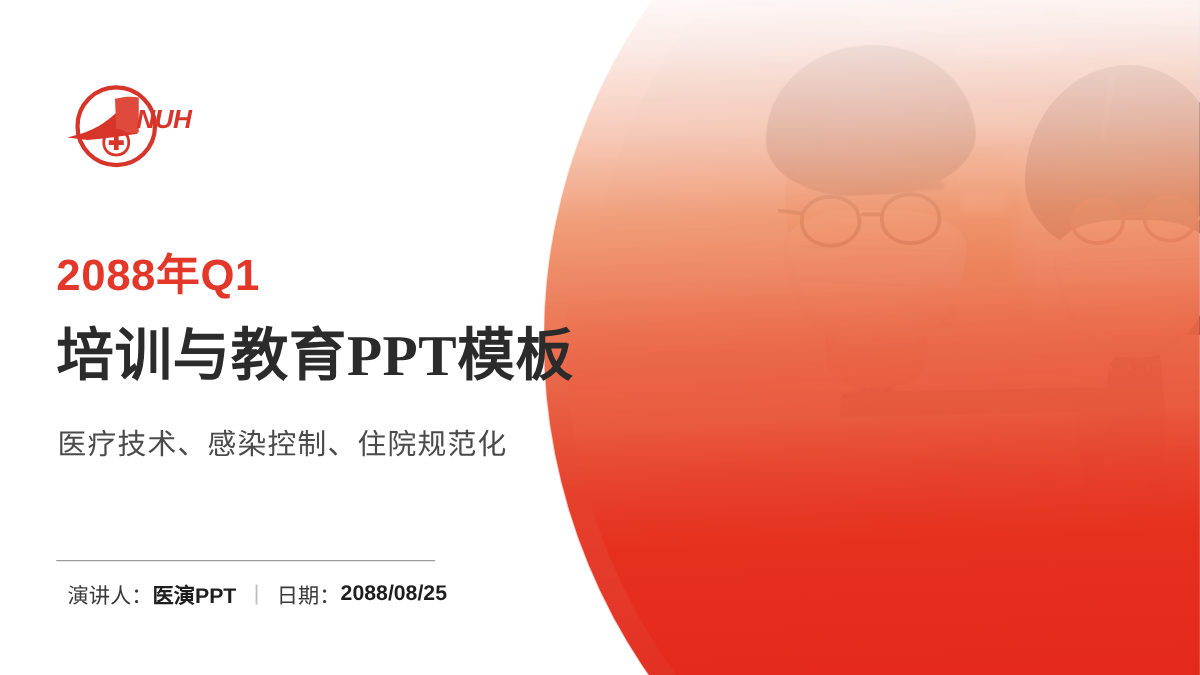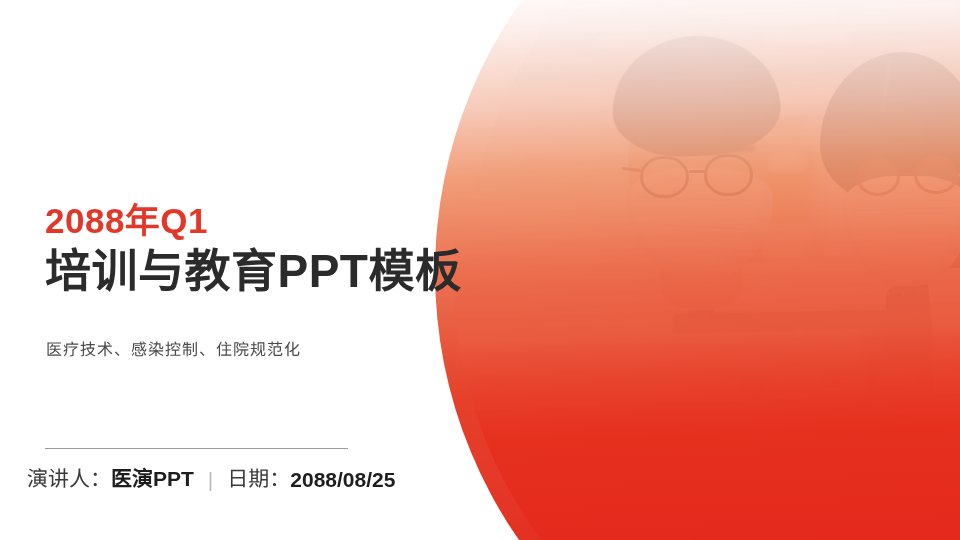--- a/index.html
+++ b/index.html
@@ -289,38 +289,39 @@
   .logo svg{display:block;}
 
   
   .title-year{
     position:absolute;left:45px;top:203px;
     font-size:35px;font-weight:bold;color:#e3372a;
     letter-spacing:.5px;line-height:1;
     white-space:nowrap;
   }
   .title-main{
-    position:absolute;left:45px;top:248px;
+    position:absolute;left:45px;top:262px;
     font-size:46px;font-weight:bold;color:#2b2b2b;
     letter-spacing:.5px;line-height:1;
     white-space:nowrap;
+    font-family:Liberation Serif, serif;
   }
   .subtitle{
     position:absolute;left:46px;top:336px;
-    font-size:16px;color:#4a4a4a;letter-spacing:1px;
+    font-size:23px;color:#4a4a4a;letter-spacing:1px;
     white-space:nowrap;
   }
   .divider{
     position:absolute;left:45px;top:448px;width:303px;height:1px;
     background:#9a9a9a;
   }
   .meta{
-    position:absolute;left:27px;top:462px;
-    font-size:21px;color:#2f2f2f;white-space:nowrap;
-    display:flex;align-items:flex-end;gap:0;
+    position:absolute;left:54px;top:462px;
+    font-size:17px;color:#2f2f2f;white-space:nowrap;
+    display:flex;align-items:center;gap:0;
   }
   .meta .lbl{color:#3a3a3a;}
   .meta .val{font-weight:bold;color:#1e1e1e;}
   .meta .sep{color:#bdbdbd;padding:0 14px;}
   .footer{
     position:absolute;left:45px;top:506px;
     font-size:13px;color:#8c8c8c;white-space:nowrap;
   }
   .footer .bar{color:#bdbdbd;padding:0 5px;}
 </style>
@@ -411,20 +412,39 @@
     <div class="band"></div>
   </div>
   <div class="arc-ring2">
     <div class="band2"></div>
   </div>
 
   <div class="photo-clip" style="clip-path:circle(436px at 905px 272px);">
     <div class="photo" style="background:transparent;"></div>
   </div>
 
+  <div class="logo">
+    <svg width="118" height="78" viewBox="0 0 118 78" aria-hidden="true">
+      <g fill="none" stroke="#d8352a">
+        <circle cx="47" cy="39" r="31" stroke-width="3.4"></circle>
+      </g>
+
+      <path d="M8 48 C24 44 34 40 45 30 C52 24 58 19 64 17 L64 45 C52 47 38 49 24 50 Z" fill="#d8352a"></path>
+      <path d="M46 17 C54 15 60 15 65 16 L65 44 C58 45 52 44 47 42 Z" fill="#e04a3c"></path>
+
+      <g transform="translate(47,52)">
+        <path d="M-10 0 C-10 -6 -6 -10 0 -10 C6 -10 10 -6 10 0 C10 6 6 10 0 10 C-6 10 -10 6 -10 0 Z" fill="none" stroke="#d8352a" stroke-width="2.2"></path>
+        <path d="M-1.9 -6 h3.8 v4.1 h4.1 v3.8 h-4.1 v4.1 h-3.8 v-4.1 h-4.1 v-3.8 h4.1 z" fill="#d8352a"></path>
+      </g>
+
+      <g fill="#d8352a" font-family="'Liberation Sans',sans-serif" font-weight="bold" font-size="21" font-style="italic" letter-spacing="-0.5">
+        <text x="63" y="40">NUH</text>
+      </g>
+    </svg>
+  </div>
 
   <div class="title-year">2088年Q1</div>
   <div class="title-main">培训与教育PPT模板</div>
   <div class="subtitle">医疗技术、感染控制、住院规范化</div>
 
   <div class="divider"></div>
 
   <div class="meta">
     <span class="lbl">演讲人：</span>
       <span class="val">医演PPT</span>

